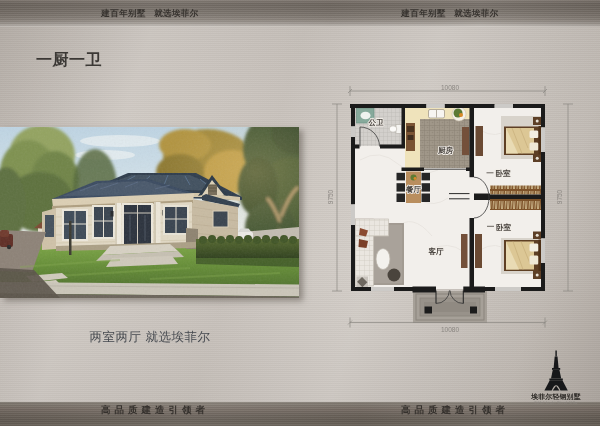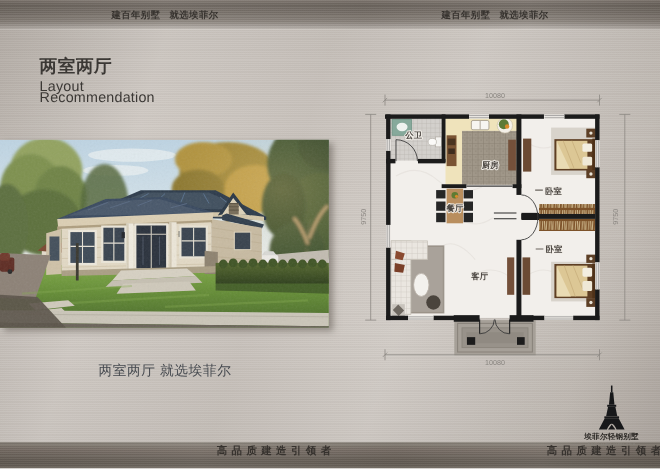--- a/index.html
+++ b/index.html
@@ -5,38 +5,37 @@
 html,body{margin:0;padding:0}
 #page{position:relative;width:600px;height:426px;overflow:hidden;
   font-family:"Liberation Sans",sans-serif;
   background:
     repeating-linear-gradient(180deg, rgba(255,255,255,.04) 0 1px, rgba(90,80,72,.035) 1px 2px),
     linear-gradient(107deg, rgba(80,70,62,.19) 0%, rgba(255,255,255,.06) 22%, rgba(120,110,100,.05) 43%, rgba(255,255,255,.10) 62%, rgba(90,80,70,.10) 86%, rgba(70,60,52,.24) 100%),
     linear-gradient(180deg,#c6c0ba 0,#cdc7c1 30%,#cfc9c3 60%,#c5bfb9 100%);
 }
 .abs{position:absolute}
 .slog{position:absolute;top:7.5px;width:300px;text-align:center;font-size:8.5px;letter-spacing:0.4px;color:#37332f;font-weight:bold}
-.bslog{position:absolute;top:404px;width:300px;text-align:right;font-size:9.5px;letter-spacing:4px;color:#36322e;font-weight:bold}
+.bslog{position:absolute;top:404px;width:300px;text-align:center;font-size:9.5px;letter-spacing:4px;color:#36322e;font-weight:bold}
 </style>
 </head>
 <body>
 <div id="page">
 
 <div class="abs" style="left:0;top:0;width:600px;height:27px;background:
  repeating-linear-gradient(180deg, rgba(255,255,255,.05) 0 1px, rgba(40,34,30,.07) 1px 2px),
  linear-gradient(90deg, rgba(60,52,46,.12) 0, rgba(255,255,255,.04) 25%, rgba(60,52,46,.05) 55%, rgba(255,255,255,.05) 80%, rgba(60,52,46,.14) 100%),
  linear-gradient(180deg,#847c75 0,#6f6861 4px,#766f68 10px,#7f7871 15px,#8f8881 20px,#aaa49e 24px,#d3cec8 27px)"></div>
 
 <div class="slog" style="left:0">建百年别墅&nbsp;&nbsp;&nbsp;就选埃菲尔</div>
 
 <div class="slog" style="left:300px">建百年别墅&nbsp;&nbsp;&nbsp;就选埃菲尔</div>
 
-<div class="abs" style="left:36px;top:50px;font-size:16px;font-weight:bold;color:#3b3835;letter-spacing:0.5px">两室两厅</div>
-
-<div class="abs" style="left:36px;top:73.5px;font-size:13px;line-height:10.8px;letter-spacing:0.2px;color:#3b3835">Layout<br>Recommendation</div>
+<div class="abs" style="left:36px;top:50px;font-size:16px;font-weight:bold;color:#3b3835;letter-spacing:0.5px">一厨一卫</div>
+
 
 <svg class="abs" style="left:0;top:127px;box-shadow:4px 3px 6px rgba(95,88,80,0.55)" width="299" height="171" viewBox="0 0 299 171">
   <defs>
     <linearGradient id="skyg" x1="0" y1="0" x2="0" y2="1">
       <stop offset="0" stop-color="#bed4e3"></stop>
           <stop offset="0.5" stop-color="#d5e3ea"></stop>
           <stop offset="0.8" stop-color="#e9ecea"></stop>
           <stop offset="1" stop-color="#f0eee7"></stop>
     </linearGradient>
     <linearGradient id="lawng" x1="0" y1="0" x2="0" y2="1">

